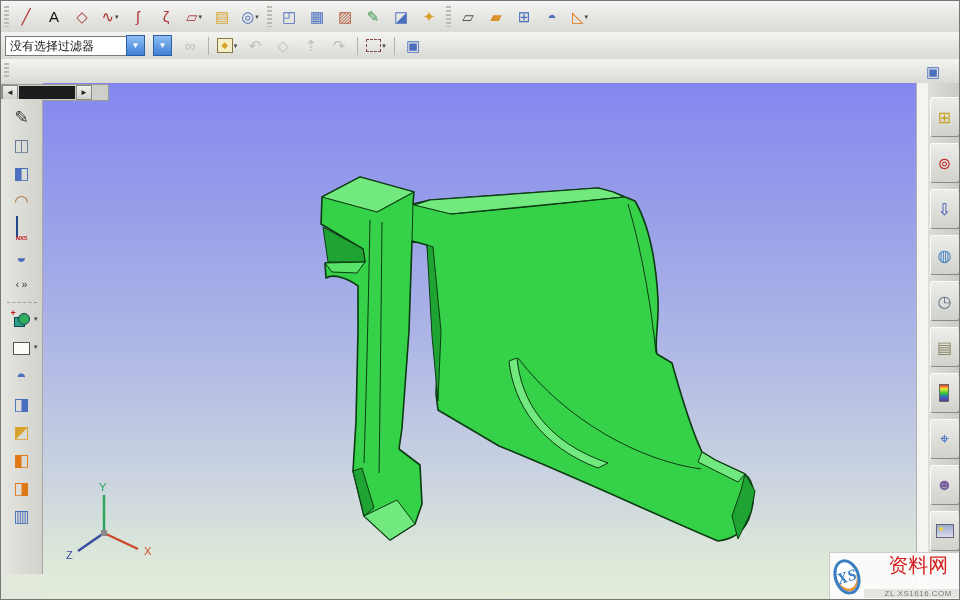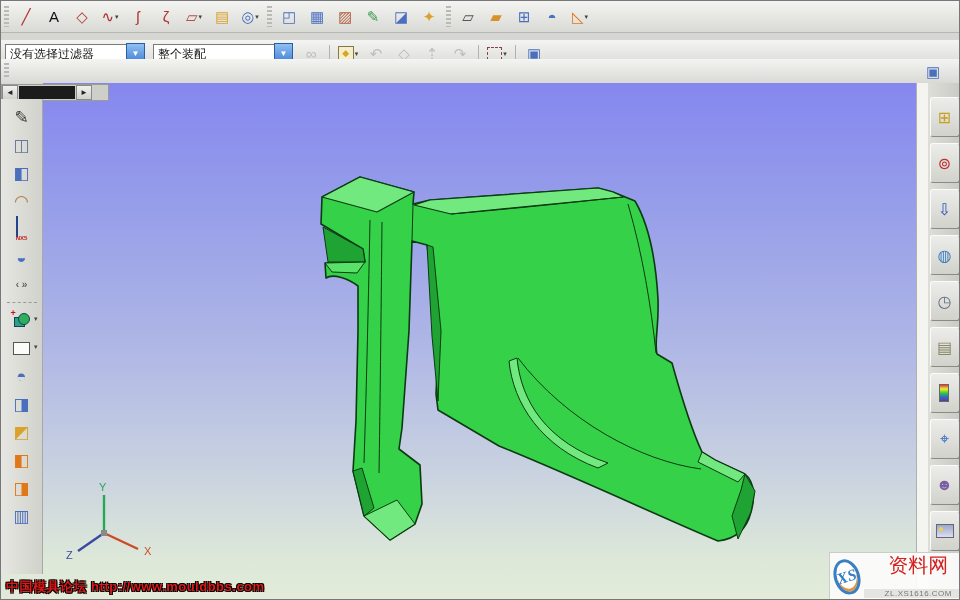--- a/index.html
+++ b/index.html
@@ -1,21 +1,21 @@
 <!DOCTYPE html>
 <html><head>
 <meta charset="utf-8">
 <style>
   html,body{margin:0;padding:0;background:#888;font-family:"Liberation Sans",sans-serif;}
   #app{position:relative;width:960px;height:600px;background:#d6d6d2;overflow:hidden;border:1px solid #777;box-sizing:border-box;}
   
   .tb{position:absolute;left:0;right:0;display:flex;align-items:center;
       background:linear-gradient(#f4f4f2,#d9d9d5);border-bottom:1px solid #b6b6b2;}
   #tb1{top:0;height:31px;}
-  #tb2{top:39px;height:27px;}
+  #tb2{top:31px;height:27px;}
   #tb3{top:58px;height:24px;}
   .grip{width:5px;height:70%;margin:0 3px;
         background:repeating-linear-gradient(180deg,#b9b9b5 0 2px,transparent 2px 4px);}
   .sep{width:1px;align-self:stretch;margin:3px 4px;background:#b2b2ae;}
   .tbtn{min-width:24px;height:22px;margin:0 1px;display:flex;align-items:center;justify-content:center;
         font-size:15px;line-height:1;cursor:default;border:1px solid transparent;border-radius:2px;}
   .tbtn .dd{font-size:7px;color:#444;margin-left:1px;}
   .tbtn.dim{filter:grayscale(1);opacity:.55;}
   .glyph{display:inline-block;}
   .nx5cube{width:13px;height:11px;background:linear-gradient(135deg,#7fa8e8,#2d55b0);border:1px solid #224488;}
@@ -155,21 +155,20 @@
         </div>
       </div>
   </div>
 
   <div id="tb2" class="tb">
     <div class="combo">
       <div class="combo-field">没有选择过滤器</div>
       <div class="combo-arrow">▼</div>
     </div>
     <div class="combo">
-      <div class="combo-field">整个装配</div>
       <div class="combo-arrow">▼</div>
     </div>
     <div class="tbgroup" style="display:flex;align-items:center;">
         <div class="tbtn dim">
           <span class="glyph" style="color: rgb(154, 154, 154);">∞</span>
         </div>
         <div class="sep"></div>
         <div class="tbtn">
           <span class="snapic">◆</span>
           <span class="dd">▾</span>
@@ -344,21 +343,20 @@
   <svg id="triad" width="110" height="90" viewBox="0 0 110 90">
     <line x1="48" y1="54" x2="48" y2="16" stroke-width="2.4" stroke="#2aa65a"></line>
     <line x1="48" y1="54" x2="82" y2="70" stroke-width="2.4" stroke="#cc4a28"></line>
     <line x1="48" y1="54" x2="22" y2="72" stroke-width="2.4" stroke="#3a4a9e"></line>
     <rect x="45" y="51" width="6" height="6" fill="#8a8a8a"></rect>
     <text x="43" y="12" font-size="11" fill="#2aa65a">Y</text>
     <text x="88" y="76" font-size="11" fill="#cc4a28">X</text>
     <text x="10" y="80" font-size="11" fill="#3a4a9e">Z</text>
   </svg>
 
-  <div id="wm-left">中国模具论坛 http://www.mouldbbs.com</div>
   <div id="wm-right">
     <span class="wm-oval">XS</span>
     <span class="wm-txt">
       <span class="wm-title">资料网</span>
       <span class="wm-url">ZL.XS1616.COM</span>
     </span>
   </div>
 
 </div>
 

